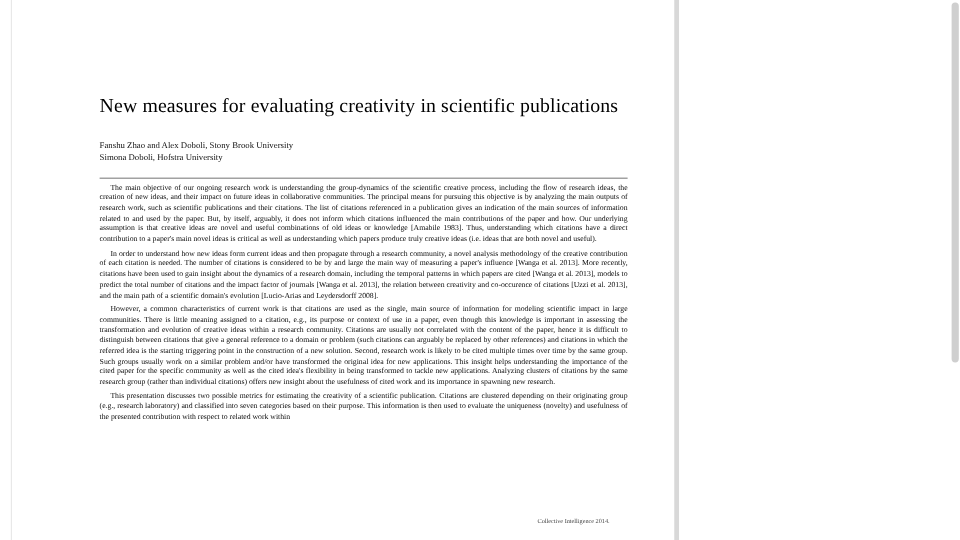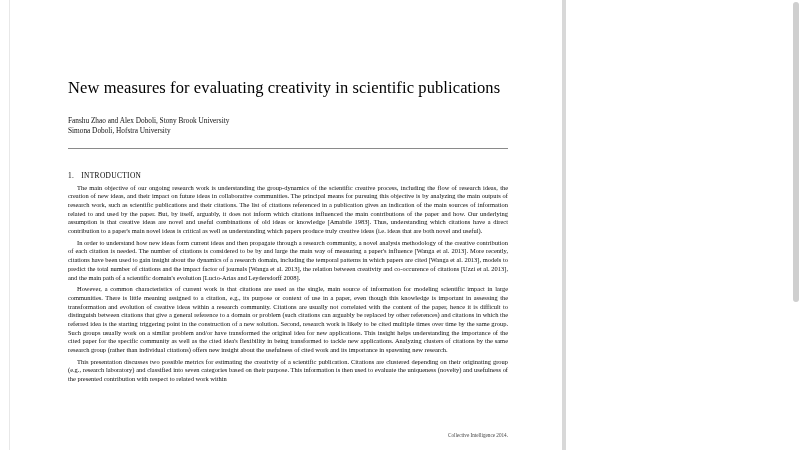--- a/index.html
+++ b/index.html
@@ -67,21 +67,21 @@
     right: 1px;
     top: 2px;
     width: 6px;
     height: 300px;
     background: #cfcfcf;
     border-radius: 3px;
   }
 
   .content {
     position: absolute;
-    left: 58px;
+    left: 73px;
     top: 0;
     width: 440px;
   }
 
   .title {
     font-size: 16.5px;
     line-height: 1.25;
     color: #000000;
     margin-top: 78px;
     font-weight: normal;
@@ -147,23 +147,20 @@
 
       <div class="title">New measures for evaluating creativity in scientific publications</div>
 
       <div class="authors">
         <div>Fanshu Zhao and Alex Doboli, Stony Brook University</div>
         <div>Simona Doboli, Hofstra University</div>
       </div>
 
       <div class="rule"></div>
 
-      <div class="section-head">
-        <span class="num">1.</span><span>INTRODUCTION</span>
-      </div>
 
       <div class="para first">The main objective of our ongoing research work is understanding the group-dynamics of the scientific creative process, including the flow of research ideas, the creation of new ideas, and their impact on future ideas in collaborative communities. The principal means for pursuing this objective is by analyzing the main outputs of research work, such as scientific publications and their citations. The list of citations referenced in a publication gives an indication of the main sources of information related to and used by the paper. But, by itself, arguably, it does not inform which citations influenced the main contributions of the paper and how. Our underlying assumption is that creative ideas are novel and useful combinations of old ideas or knowledge [Amabile 1983]. Thus, understanding which citations have a direct contribution to a paper's main novel ideas is critical as well as understanding which papers produce truly creative ideas (i.e. ideas that are both novel and useful).</div>
       <div class="para">In order to understand how new ideas form current ideas and then propagate through a research community, a novel analysis methodology of the creative contribution of each citation is needed. The number of citations is considered to be by and large the main way of measuring a paper's influence [Wanga et al. 2013]. More recently, citations have been used to gain insight about the dynamics of a research domain, including the temporal patterns in which papers are cited [Wanga et al. 2013], models to predict the total number of citations and the impact factor of journals [Wanga et al. 2013], the relation between creativity and co-occurence of citations [Uzzi et al. 2013], and the main path of a scientific domain's evolution [Lucio-Arias and Leydersdorff 2008].</div>
       <div class="para">However, a common characteristics of current work is that citations are used as the single, main source of information for modeling scientific impact in large communities. There is little meaning assigned to a citation, e.g., its purpose or context of use in a paper, even though this knowledge is important in assessing the transformation and evolution of creative ideas within a research community. Citations are usually not correlated with the content of the paper, hence it is difficult to distinguish between citations that give a general reference to a domain or problem (such citations can arguably be replaced by other references) and citations in which the referred idea is the starting triggering point in the construction of a new solution. Second, research work is likely to be cited multiple times over time by the same group. Such groups usually work on a similar problem and/or have transformed the original idea for new applications. This insight helps understanding the importance of the cited paper for the specific community as well as the cited idea's flexibility in being transformed to tackle new applications. Analyzing clusters of citations by the same research group (rather than individual citations) offers new insight about the usefulness of cited work and its importance in spawning new research.</div>
       <div class="para">This presentation discusses two possible metrics for estimating the creativity of a scientific publication. Citations are clustered depending on their originating group (e.g., research laboratory) and classified into seven categories based on their purpose. This information is then used to evaluate the uniqueness (novelty) and usefulness of the presented contribution with respect to related work within</div>
 
     </div>
 
     <div class="footer">Collective Intelligence 2014.</div>
   </div>

